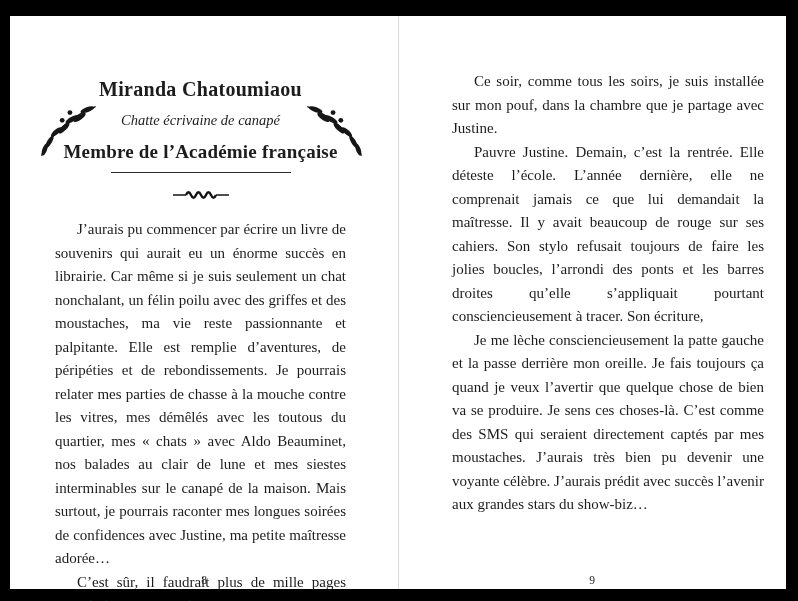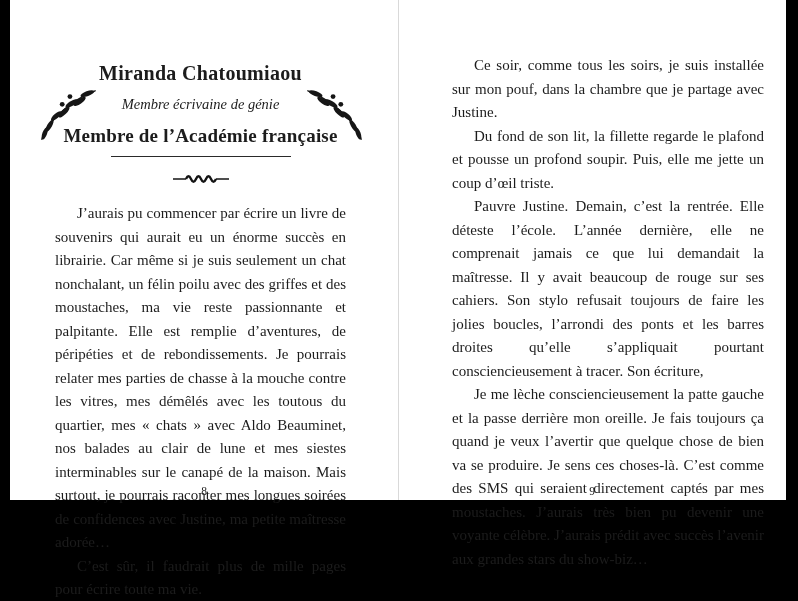--- a/index.html
+++ b/index.html
@@ -4,22 +4,22 @@
 <style>
   * { margin:0; padding:0; box-sizing:border-box; }
   html, body { width:798px; height:601px; }
   body {
     position:relative;
     background:#000000;
     font-family:"Liberation Serif", serif;
     overflow:hidden;
   }
   .spread {
-    position:absolute; left:10px; top:0;
-    width:776px; height:500px;
+    position:absolute; left:10px; top:16px;
+    width:776px; height:573px;
     background:#ffffff;
     display:flex;
   }
   .gutter {
     position:absolute; left:388px; top:0;
     width:1px; height:100%;
     background:#d9d9d9;
   }
   .page {
     width:388px; height:100%;
@@ -97,21 +97,21 @@
             <ellipse cx="20" cy="30" rx="7" ry="2.5" transform="rotate(-40 20 30)"></ellipse>
             <ellipse cx="13" cy="40" rx="7" ry="2.5" transform="rotate(-60 13 40)"></ellipse>
             <ellipse cx="8" cy="48" rx="6.5" ry="2.4" transform="rotate(-70 8 48)"></ellipse>
             <circle cx="34" cy="10" r="2.5"></circle>
             <circle cx="26" cy="18" r="2.5"></circle>
           </g>
         </svg>
       </span>
 
       <h1 class="title">Miranda Chatoumiaou</h1>
-      <div class="subtitle">Membre écrivaine de génie</div>
+      <div class="subtitle">Chatte écrivaine de canapé</div>
       <div class="affiliation">Membre de l’Académie française</div>
       <div class="header-rule"></div>
 
       <div class="ornament">
         <svg viewBox="0 0 56 14" xmlns="http://www.w3.org/2000/svg">
           <path d="M0 7 H13 M43 7 H56" stroke="#141414" stroke-width="1.4" fill="none"></path>
           <path d="M13 7 Q15.5 1.5 18 7 T23 7 T28 7 T33 7 T38 7 T43 7" stroke="#141414" stroke-width="2.4" fill="none"></path>
         </svg>
       </div>
     </div>
@@ -120,20 +120,19 @@
       <p>J’aurais pu commencer par écrire un livre de souvenirs qui aurait eu un énorme succès en librairie. Car même si je suis seulement un chat nonchalant, un félin poilu avec des griffes et des moustaches, ma vie reste passionnante et palpitante. Elle est remplie d’aventures, de péripéties et de rebondissements. Je pourrais relater mes parties de chasse à la mouche contre les vitres, mes démêlés avec les toutous du quartier, mes « chats » avec Aldo Beauminet, nos balades au clair de lune et mes siestes interminables sur le canapé de la maison. Mais surtout, je pourrais raconter mes longues soirées de confidences avec Justine, ma petite maîtresse adorée…</p>
       <p>C’est sûr, il faudrait plus de mille pages pour écrire toute ma vie.</p>
     </div>
 
     <div class="folio">8</div>
   </div>
 
   <div class="page right">
     <div class="body-text">
       <p>Ce soir, comme tous les soirs, je suis installée sur mon pouf, dans la chambre que je partage avec Justine.</p>
-      <p>Du fond de son lit, la fillette regarde le plafond et pousse un profond soupir. Puis, elle me jette un coup d’œil triste.</p>
       <p>Pauvre Justine. Demain, c’est la rentrée. Elle déteste l’école. L’année dernière, elle ne comprenait jamais ce que lui demandait la maîtresse. Il y avait beaucoup de rouge sur ses cahiers. Son stylo refusait toujours de faire les jolies boucles, l’arrondi des ponts et les barres droites qu’elle s’appliquait pourtant consciencieusement à tracer. Son écriture,</p>
       <p>Je me lèche consciencieusement la patte gauche et la passe derrière mon oreille. Je fais toujours ça quand je veux l’avertir que quelque chose de bien va se produire. Je sens ces choses-là. C’est comme des SMS qui seraient directement captés par mes moustaches. J’aurais très bien pu devenir une voyante célèbre. J’aurais prédit avec succès l’avenir aux grandes stars du show-biz…</p>
     </div>
 
     <div class="folio">9</div>
   </div>
 </div>
 
 </body></html>

